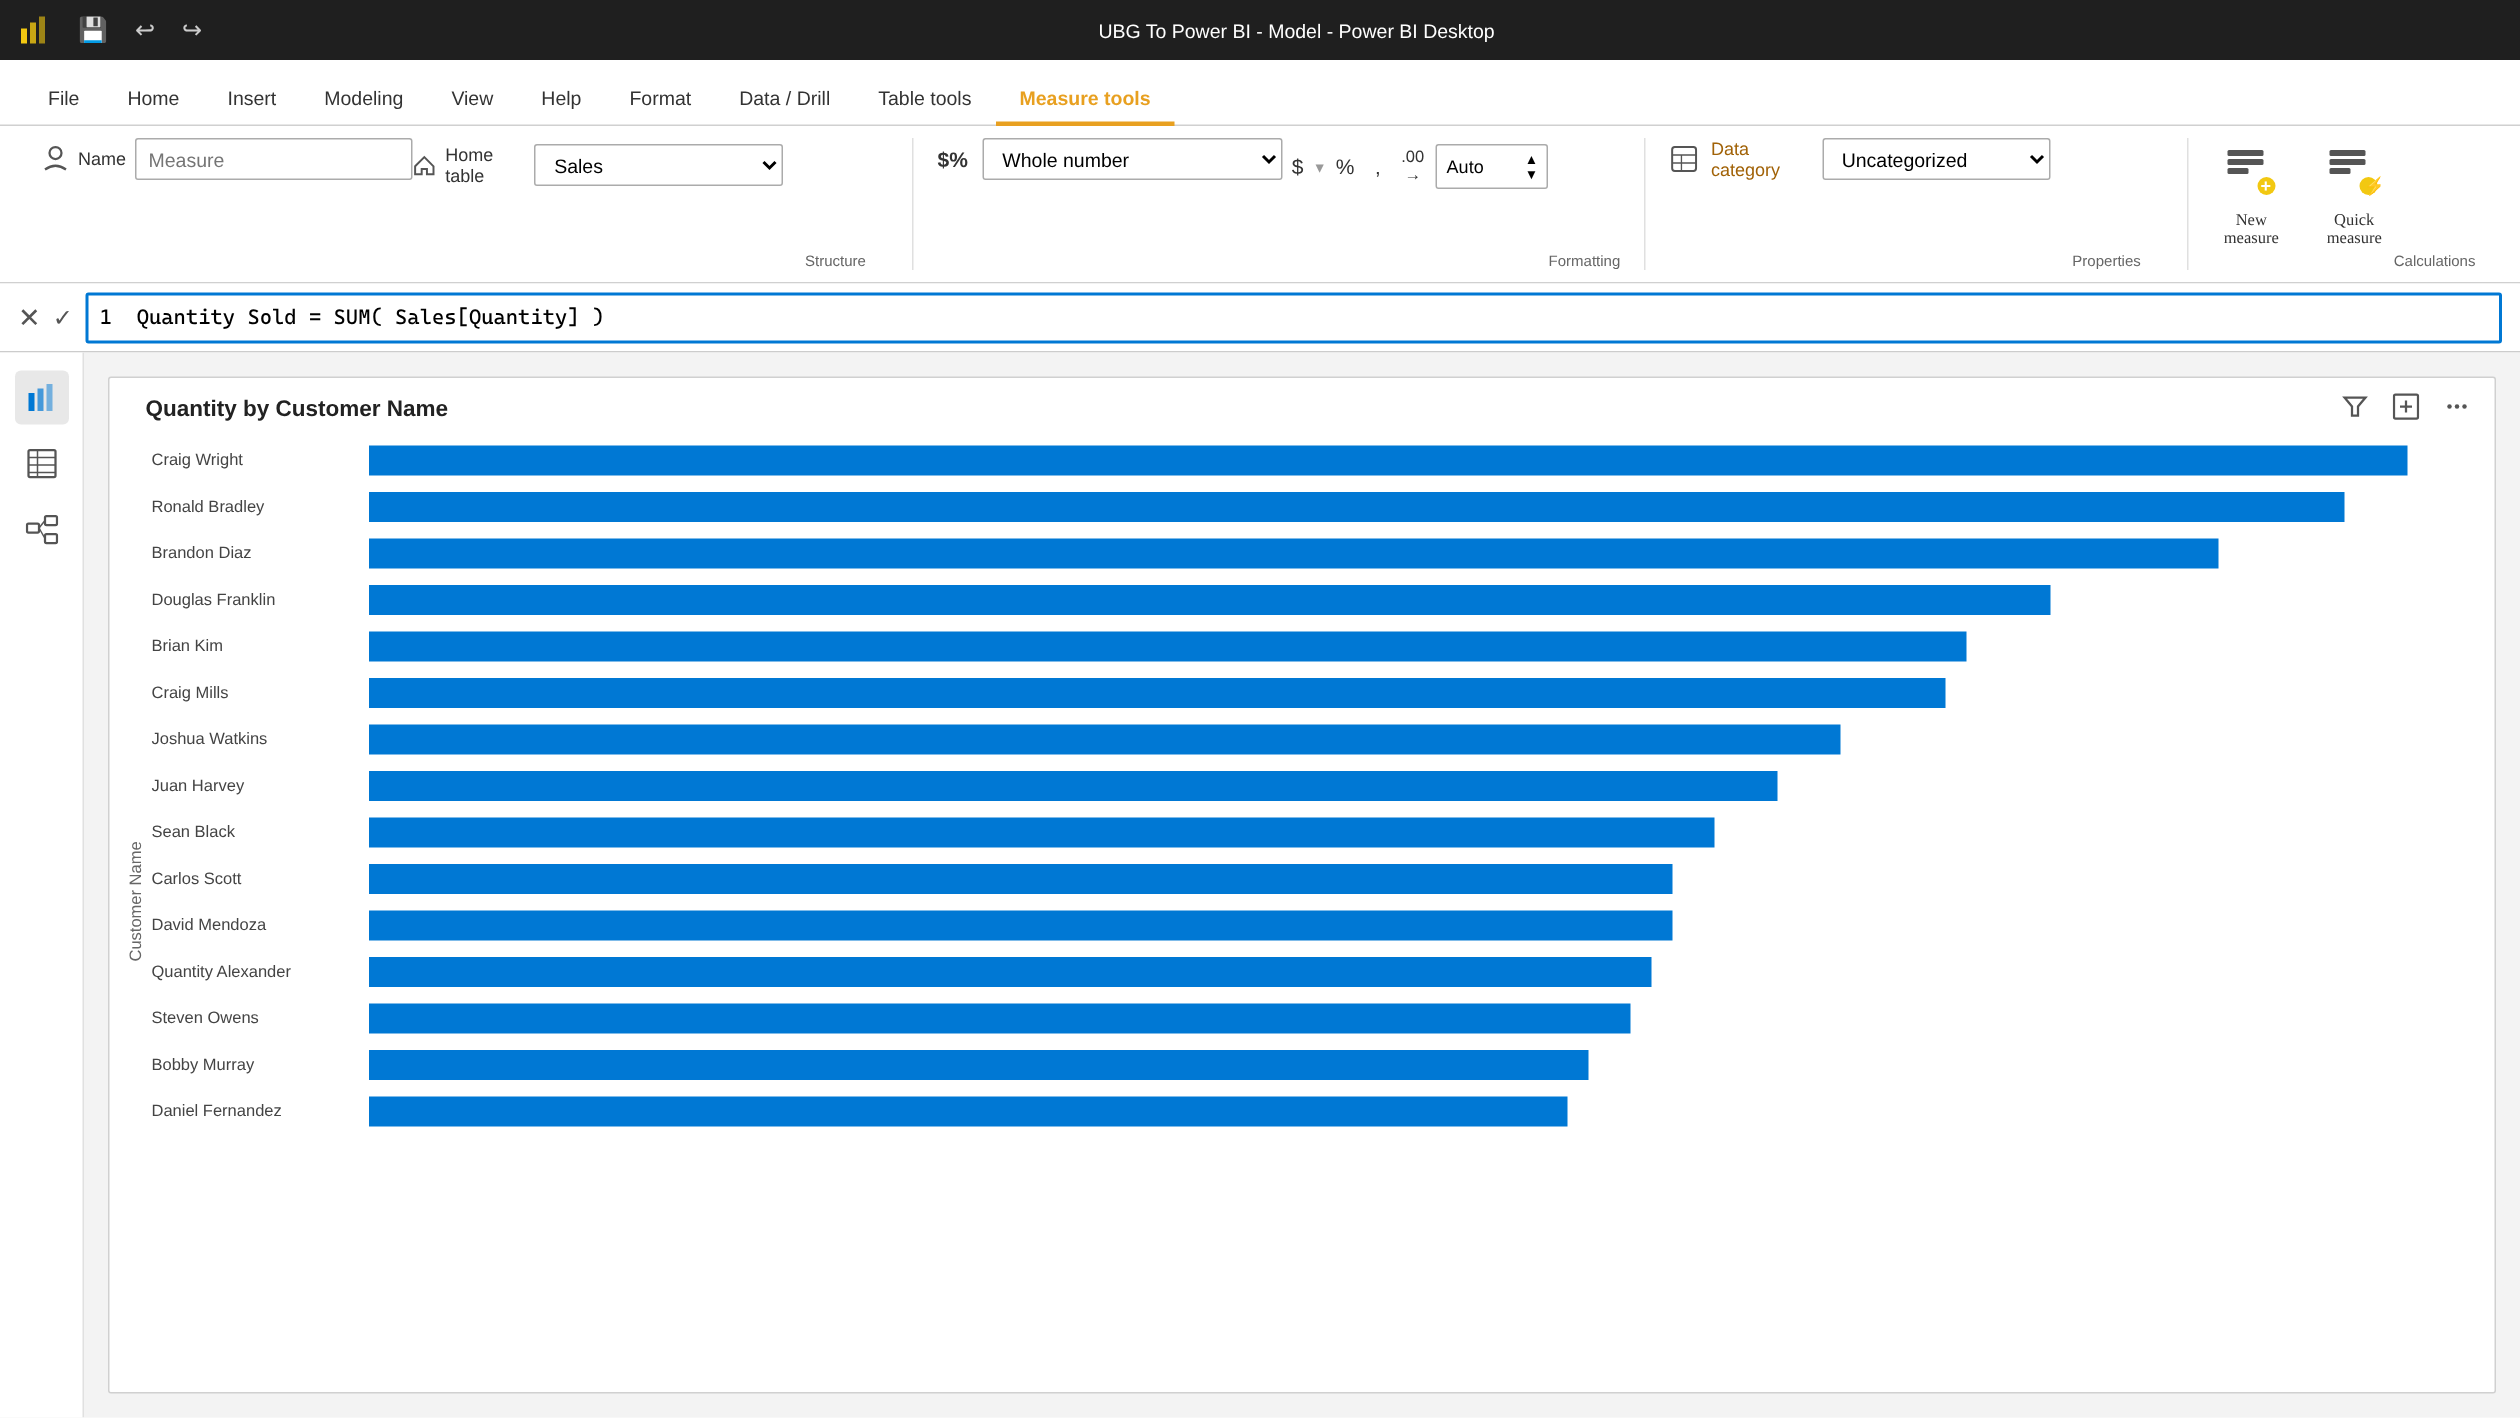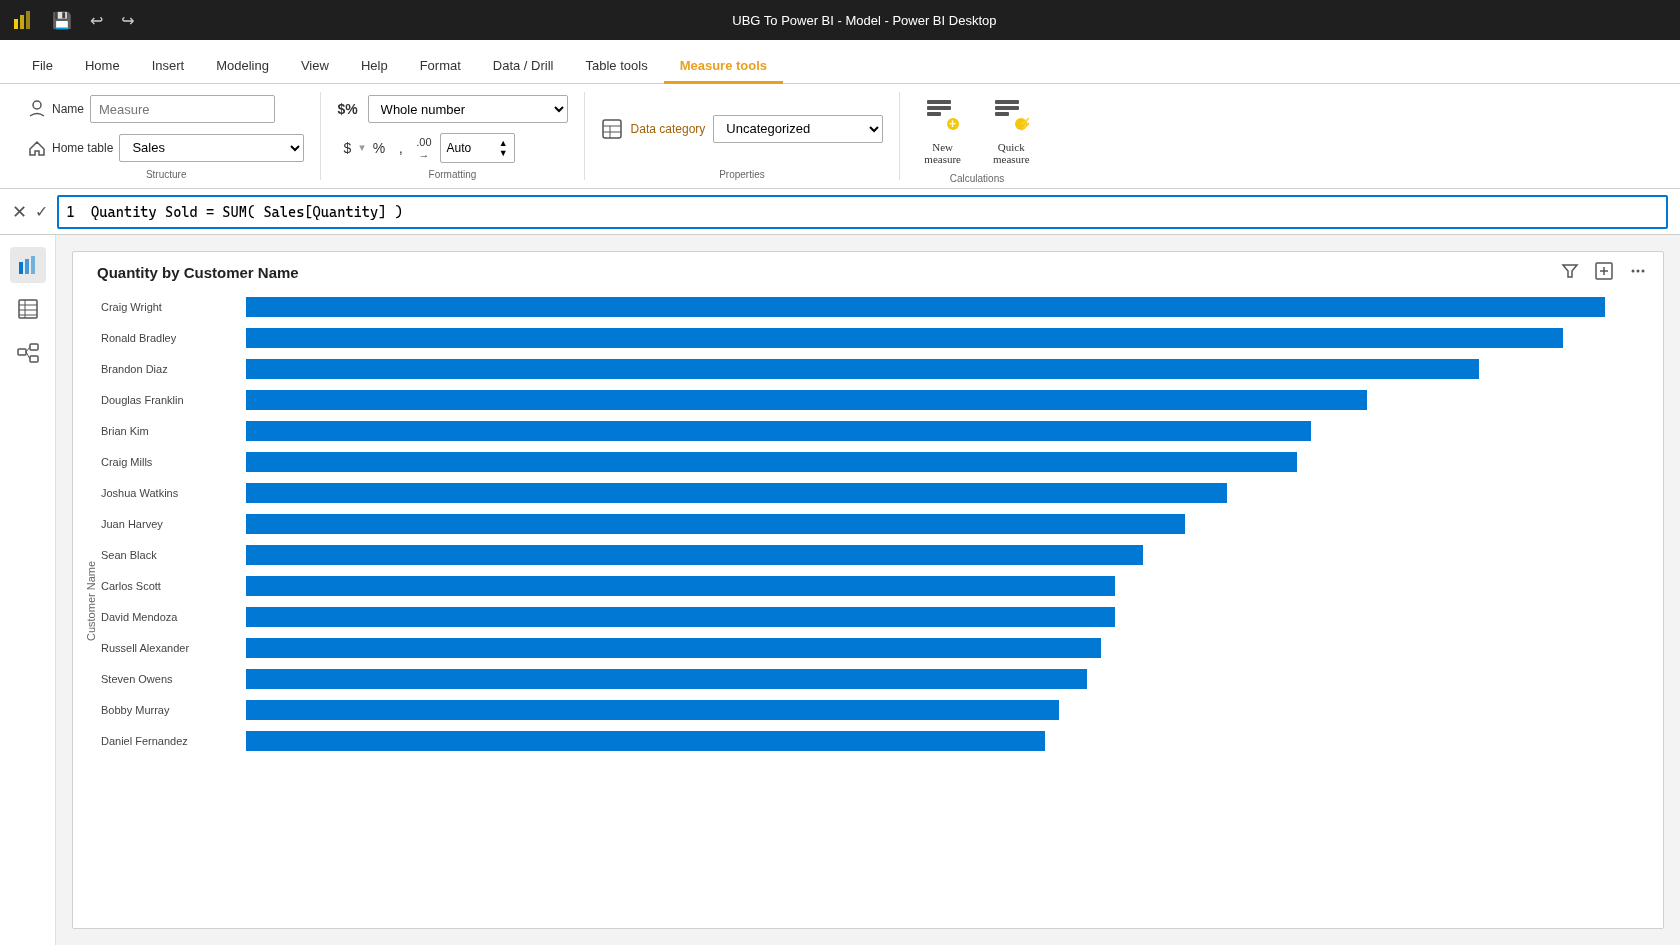--- a/index.html
+++ b/index.html
@@ -47,21 +47,21 @@
       border-bottom: 1px solid #d0d0d0;
       display: flex;
       align-items: center;
       padding: 6px 12px;
       gap: 0;
       height: 105px;
     }
 
     .ribbon-group {
       display: flex;
-      flex-direction: column;
+      flex-direction: row;
       align-items: flex-start;
       padding: 0 16px;
       border-right: 1px solid #e0e0e0;
       height: 88px;
       justify-content: flex-start;
     }
     .ribbon-group:last-child { border-right: none; }
 
     .ribbon-group-label {
       font-size: 10px;
@@ -543,21 +543,21 @@
       <div class="bar" style="width:62%"></div>
     </div>
   </div>
             <div class="bar-row">
     <div class="bar-label">David Mendoza</div>
     <div class="bar-wrapper">
       <div class="bar" style="width:62%"></div>
     </div>
   </div>
             <div class="bar-row">
-    <div class="bar-label">Russell Alexander</div>
+    <div class="bar-label">Quantity Alexander</div>
     <div class="bar-wrapper">
       <div class="bar" style="width:61%"></div>
     </div>
   </div>
             <div class="bar-row">
     <div class="bar-label">Steven Owens</div>
     <div class="bar-wrapper">
       <div class="bar" style="width:60%"></div>
     </div>
   </div>

